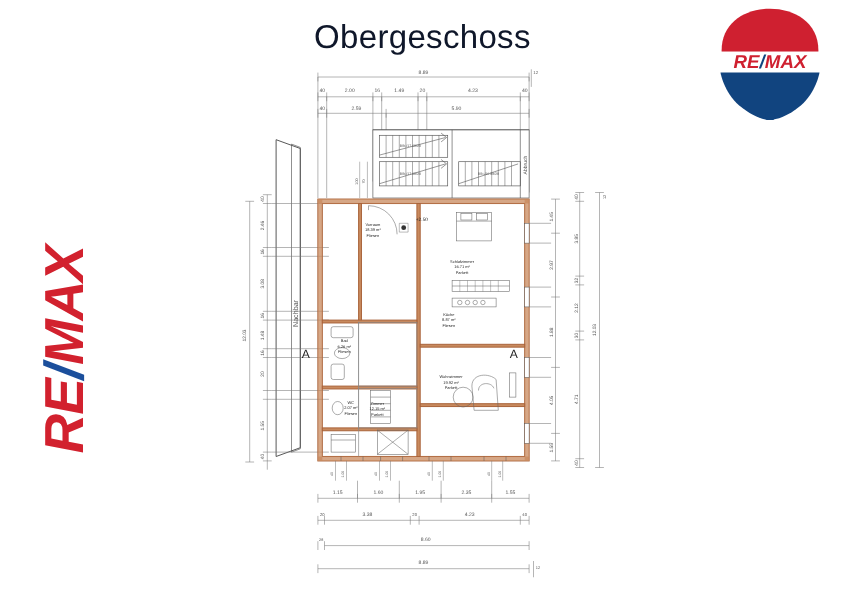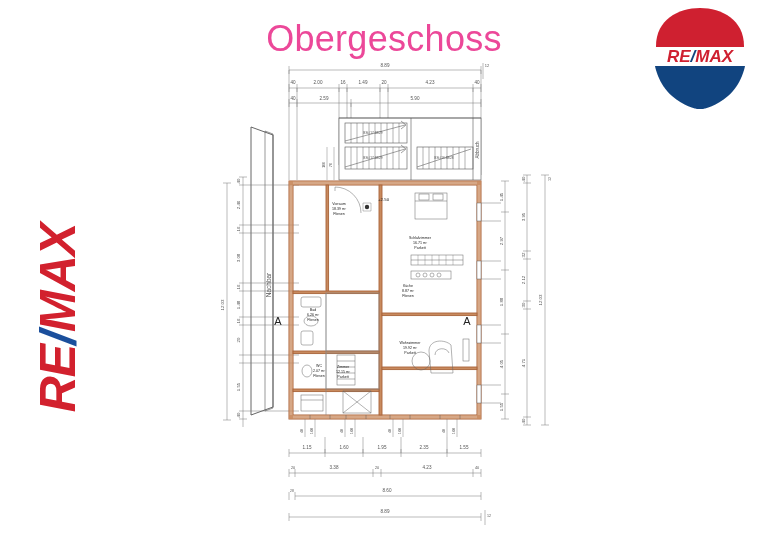--- a/index.html
+++ b/index.html
@@ -5,21 +5,21 @@
   html,body{margin:0;padding:0;}
   body{
     width:768px;height:543px;background:#ffffff;overflow:hidden;
     font-family:"Liberation Sans",sans-serif;position:relative;
   }
   .page{position:absolute;inset:0;}
 
   
   #page-title{
     position:absolute;left:0;top:18px;width:768px;text-align:center;
-    font-size:36px;color:#ec4899;letter-spacing:.3px;font-weight:400;
+    font-size:30px;color:#0f172a;letter-spacing:.3px;font-weight:400;
   }
 
   
   #brand-logo{position:absolute;left:650px;top:6px;width:100px;height:105px;}
   #brand-logo svg{display:block;}
 
   
   #vertical-wordmark{
     position:absolute;left:-72px;top:288px;width:260px;height:60px;
     transform:rotate(-90deg);transform-origin:center center;

